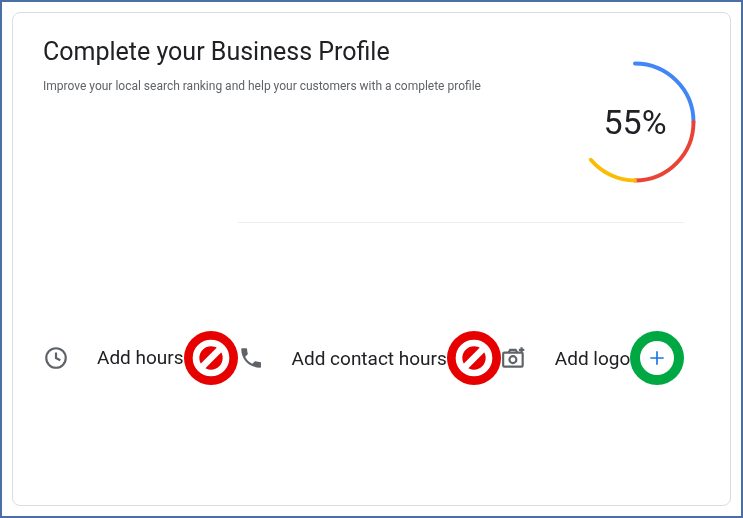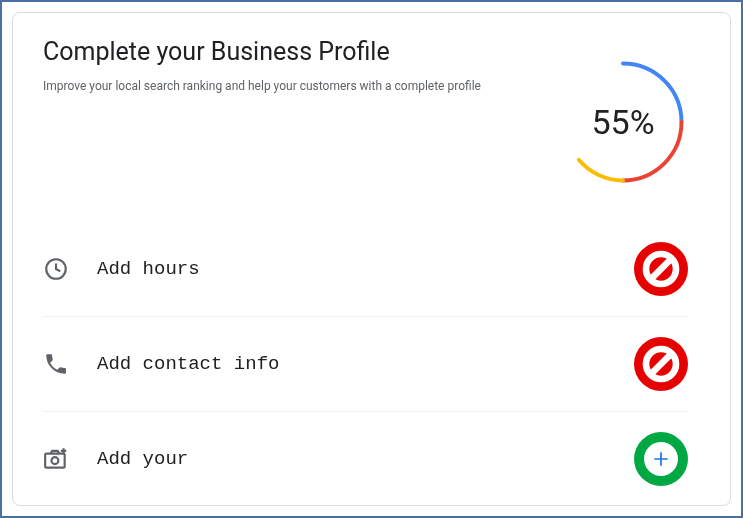--- a/index.html
+++ b/index.html
@@ -13,21 +13,21 @@
       width: 743px;
       height: 518px;
       border: 2px solid #4a6fa5;
       padding: 10px;
     }
     .card {
       width: 100%;
       height: 100%;
       border: 1px solid #dadce0;
       border-radius: 8px;
-      padding: 24px 42px 12px 30px;
+      padding: 24px 30px 12px 30px;
       display: flex;
       flex-direction: column;
     }
     .header-row {
       display: flex;
       justify-content: space-between;
       align-items: flex-start;
       margin-bottom: 35px;
     }
     .header-text {
@@ -63,22 +63,21 @@
       top: 50%;
       left: 50%;
       transform: translate(-50%, -50%);
       font-size: 34px;
       color: #202124;
       font-weight: 400;
     }
     .items {
       flex: 1;
       display: flex;
-      flex-direction: column;
-      font-family: Liberation Mono, monospace;
+      flex-direction: row;
     }
     .item {
       display: flex;
       align-items: center;
       padding: 20px 0;
       border-top: 1px solid #eeeeee;
     }
     .item:first-child { border-top: none; }
     .item-icon {
       width: 26px;
@@ -187,21 +186,21 @@
           </div>
         </div>
       </div>
 
       <div class="item">
         <span class="item-icon">
           <svg viewBox="0 0 24 24" fill="currentColor">
             <path d="M6.6 10.8c1.4 2.8 3.8 5.2 6.6 6.6l2.2-2.2c0.3-0.3 0.7-0.4 1-0.2 1.2 0.4 2.5 0.6 3.8 0.6 0.6 0 1 0.4 1 1V20c0 0.6-0.4 1-1 1C10.6 21 3 13.4 3 4c0-0.6 0.4-1 1-1h3.4c0.6 0 1 0.4 1 1 0 1.3 0.2 2.6 0.6 3.8 0.1 0.4 0 0.8-0.2 1L6.6 10.8z"></path>
           </svg>
         </span>
-        <span class="item-label">Add contact info</span>
+        <span class="item-label">Add contact hours</span>
         <div class="action-slot">
           <div class="add-btn">
             <svg viewBox="0 0 24 24" fill="none" stroke="currentColor" stroke-width="2">
                 <path d="M12 4v16M4 12h16"></path>
               </svg>
           </div>
           <div class="overlay-badge block">
             <svg viewBox="0 0 24 24" fill="none" stroke="#fff" stroke-width="4">
               <circle cx="12" cy="12" r="9"></circle>
               <line x1="6" y1="18" x2="18" y2="6"></line>
@@ -212,21 +211,21 @@
 
       <div class="item">
         <span class="item-icon">
           <svg viewBox="0 0 24 24" fill="none" stroke="currentColor" stroke-width="2">
             <rect x="2" y="7" width="18" height="13" rx="1"></rect>
             <path d="M7 7 L8.5 4.5 L13.5 4.5 L15 7"></path>
             <circle cx="11" cy="13.5" r="3.2"></circle>
             <path d="M19 2 L19 7 M16.5 4.5 L21.5 4.5"></path>
           </svg>
         </span>
-        <span class="item-label">Add your</span>
+        <span class="item-label">Add logo</span>
         <div class="action-slot">
           <div class="overlay-badge allow">
             <div class="inner-circle">
               <svg viewBox="0 0 24 24" fill="none" stroke="currentColor" stroke-width="2">
                   <path d="M12 4v16M4 12h16"></path>
                 </svg>
             </div>
           </div>
         </div>
       </div>

